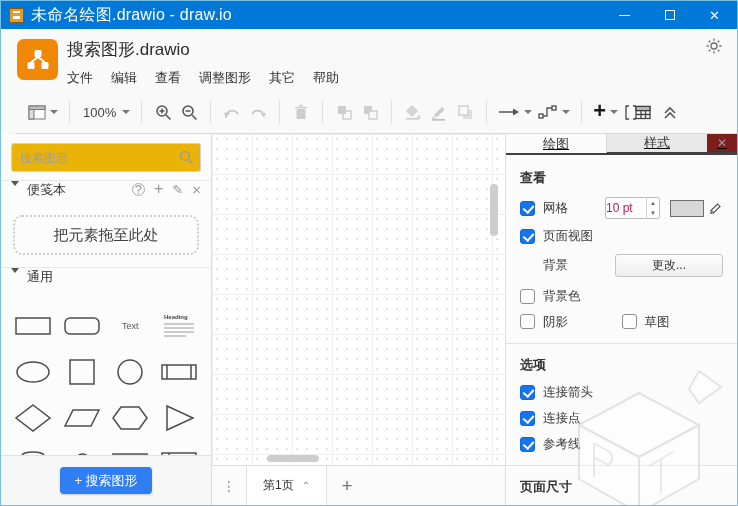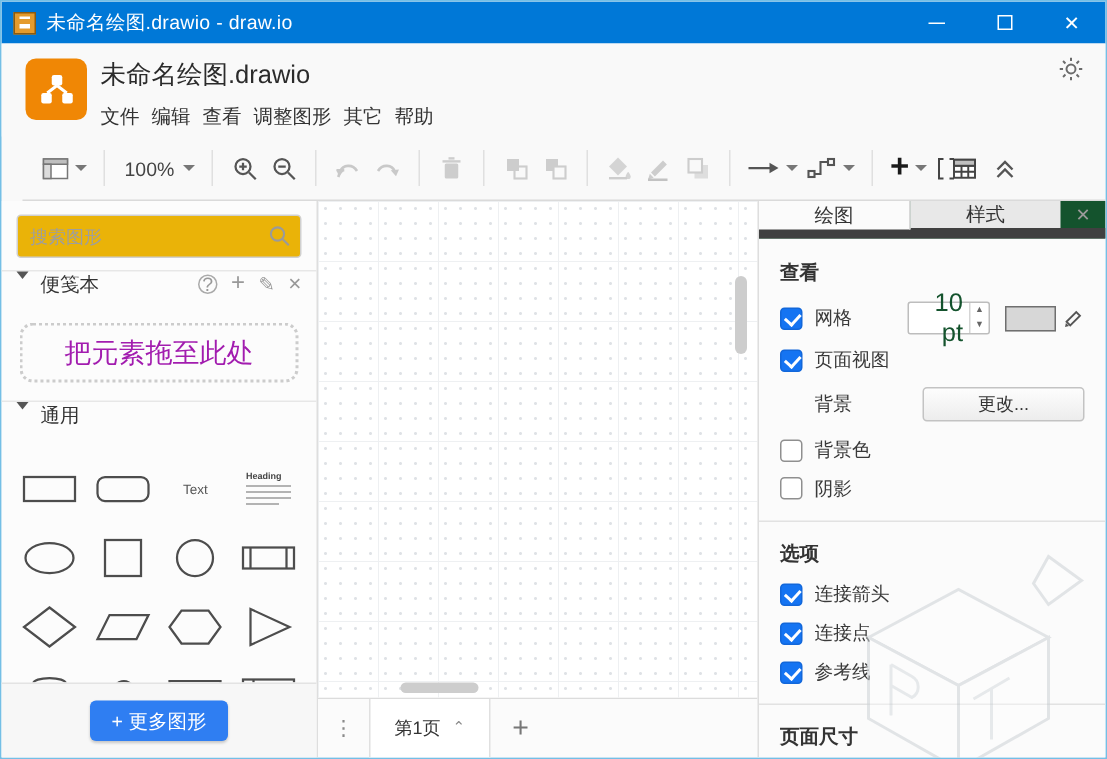--- a/index.html
+++ b/index.html
@@ -7,33 +7,33 @@
   body { font-family:"Liberation Sans","DejaVu Sans",sans-serif; }
   .window{ width:738px; height:506px; position:relative; background:#f9f9f9;
     border:1px solid #74bfe6; overflow:hidden; }
 
   
   .titlebar{ height:28px; background:#0078d7; display:flex; align-items:center; color:#fff; }
   .titlebar .appicon{ width:15px; height:15px; margin:0 7px 0 8px; background:#e49b2d;
     border:1px solid #8a5a10; display:flex; align-items:center; justify-content:center; }
   .titlebar .appicon i{ width:7px; height:8px; background:
     linear-gradient(#fff 0 2px, transparent 2px 5px, #fff 5px 7px) ; display:block;}
-  .titlebar .t-title{ font-size:13px; letter-spacing:.2px; flex:1; }
+  .titlebar .t-title{ font-size:16px; letter-spacing:.2px; flex:1; }
   .win-controls{ display:flex; height:28px; }
   .win-btn{ width:45px; height:28px; display:flex; align-items:center; justify-content:center; cursor:pointer; }
   .glyph-min{ width:11px; height:1px; background:#fff; display:block; }
   .glyph-max{ width:10px; height:10px; border:1px solid #fff; display:block; }
   .glyph-close{ font-size:13px; color:#fff; line-height:1; }
 
   
   .header{ height:62px; position:relative; padding-left:66px; background:#f9f9f9; }
   .logo{ position:absolute; left:16px; top:10px; width:41px; height:41px; border-radius:7px;
     background:#f08705; display:flex; align-items:center; justify-content:center; }
   .doc-title{ font-size:17px; color:#2b2b2b; padding-top:9px; }
-  .menubar{ display:flex; gap:8px; margin-top:8px; }
+  .menubar{ display:flex; gap:18px; margin-top:8px; }
   .menubar .menu-item{ font-size:13px; color:#333; cursor:pointer; }
   .theme-toggle{ position:absolute; right:14px; top:8px; cursor:pointer; }
 
   
   .toolbar{ height:43px; border-bottom:1px solid #dadada; display:flex; align-items:center;
     padding:0 10px; background:#f9f9f9;margin-left:14px; }
   .tb{ display:flex; align-items:center; justify-content:center; height:30px; min-width:26px;
     padding:0 3px; cursor:pointer; border-radius:2px; color:#666; }
   .tb.disabled{ cursor:default; }
   .tb-caret{ width:0; height:0; border-left:4px solid transparent; border-right:4px solid transparent;
@@ -57,21 +57,21 @@
   .search-box svg{ position:absolute; right:7px; top:7px; }
   .sec-head{ display:flex; align-items:flex-start; height:32px; padding:0 10px; font-size:13px; color:#333;
     cursor:pointer; }
   .sec-head .tri{ width:0; height:0; border-left:4.5px solid transparent; border-right:4.5px solid transparent;
     border-top:5px solid #555; margin-right:8px; }
   .sec-tools{ margin-left:auto; display:flex; align-items:center; gap:9px; color:#999; }
   .sec-tools span{ cursor:pointer; font-size:13px; line-height:1; }
   .qmark{ width:13px; height:13px; border:1px solid #aaa; border-radius:50%; font-size:9px;
     display:inline-flex; align-items:center; justify-content:center; }
   .dropzone{ margin:2px 12px 12px 12px; height:40px; border:2px dotted #ccc; border-radius:9px;
-    display:flex; align-items:center; justify-content:center; font-size:18px; color:#a21caf; }
+    display:flex; align-items:center; justify-content:center; font-size:15px; color:#404040; }
   .hdiv{ height:1px; background:#e7e7e7; }
   .shape-area{ flex:1; overflow:hidden; padding:6px 8px 0 8px; }
   .shape-grid{ display:grid; grid-template-columns:repeat(4,1fr); row-gap:6px; }
   .shape-cell{ height:40px; display:flex; align-items:center; justify-content:center; cursor:pointer; }
   .shape-cell svg{ stroke:#4d4d4d; fill:none; stroke-width:1.5; }
   .shape-cell .txt{ font-size:9px; color:#555; }
   .sidebar-foot{ height:50px; border-top:1px solid #e3e3e3; background:#f7f7f7;
     display:flex; align-items:center; justify-content:center; }
   .more-shapes{ background:#2f7ef2; color:#fff; border:none; border-radius:4px; height:27px;
     padding:0 14px; font-size:13px; cursor:pointer; font-family:inherit; box-shadow:0 1px 2px rgba(0,0,0,.2);}
@@ -91,38 +91,38 @@
     font-size:14px; letter-spacing:0; cursor:pointer; }
   .page-tab{ background:#fff; border-left:1px solid #e0e0e0; border-right:1px solid #e0e0e0;
     display:flex; align-items:center; padding:0 16px; gap:8px; font-size:12px; color:#333; cursor:pointer; }
   .page-tab .chev{ color:#888; font-size:10px; }
   .add-page{ width:40px; display:flex; align-items:center; justify-content:center; font-size:19px;
     color:#777; cursor:pointer; }
 
   
   .panel{ width:232px; border-left:1px solid #dedede; background:#fbfbfb; display:flex;
     flex-direction:column; position:relative; }
-  .panel-tabs{ display:flex; height:31px; border-bottom:7px solid #404040; background:#14532d; font-size:13px; }
+  .panel-tabs{ display:flex; height:31px; border-bottom:3px solid #404040; background:#7f1d1d; font-size:13px;text-decoration:underline; }
   .ptab{ flex:1; display:flex; align-items:center; justify-content:center; cursor:pointer; color:#333; }
   .ptab.active{ background:#fbfbfb; border-right:1px solid #d8d8d8; margin-bottom:-1px; }
   .ptab.inactive{ background:#e8e8e8; }
   .ptab-close{ width:30px; display:flex; align-items:center; justify-content:center; color:#9a9a9a;
     cursor:pointer; font-size:12px; }
   .panel-body{ padding:10px 14px 0 14px; font-size:12.5px; color:#3a3a3a; flex:1; }
   .sec-title{ font-weight:700; color:#333; margin:4px 0 10px 0; font-size:13px; }
   .prow{ display:flex; align-items:center; margin-bottom:9px; }
   .chk{ width:15px; height:15px; border-radius:3px; margin-right:8px; flex:none; position:relative;
     cursor:pointer; }
   .chk.on{ background:#1574f2; border:1px solid #1267da; }
   .chk.on::after{ content:""; position:absolute; left:4px; top:1px; width:5px; height:8px;
     border:solid #fff; border-width:0 2px 2px 0; transform:rotate(42deg); }
   .chk.off{ background:#fff; border:1px solid #8f8f8f; }
   .pt-input{ margin-left:auto; display:flex; align-items:center; border:1px solid #bdbdbd;
     background:#fff; border-radius:2px; height:22px; }
-  .pt-input .val{ width:40px; text-align:right; padding-right:4px; font-size:17px; color:#14532d; }
+  .pt-input .val{ width:40px; padding-right:4px; font-size:12px; color:#be185d; }
   .spin{ width:13px; border-left:1px solid #d5d5d5; height:100%; display:flex; flex-direction:column; }
   .spin span{ flex:1; display:flex; align-items:center; justify-content:center; font-size:6px; color:#666; cursor:pointer;}
   .swatch-group{ margin-left:10px; display:flex; align-items:center; gap:5px; }
   .swatch{ width:34px; height:17px; border:1px solid #6f6f6f; cursor:pointer; }
   .btn-change{ margin-left:auto; width:108px; height:23px; font-size:12px; color:#333;
     background:linear-gradient(#fdfdfd,#ededed); border:1px solid #c3c3c3; border-radius:3px;
     cursor:pointer; font-family:inherit; }
   .half{ width:50%; display:flex; align-items:flex-start; }
   .pdivider{ height:1px; background:#e2e2e2; margin:12px -14px 12px -14px; }
   .pselect{ height:26px; border:1px solid #b9b9b9; border-radius:3px; background:#fff;
@@ -156,21 +156,21 @@
 
   <div class="header">
     <div class="logo">
       <svg width="26" height="26" viewBox="0 0 26 26">
         <rect x="9.5" y="3" width="7" height="7" rx="1.5" fill="#fff"></rect>
         <rect x="2.5" y="15" width="7" height="7" rx="1.5" fill="#fff"></rect>
         <rect x="16.5" y="15" width="7" height="7" rx="1.5" fill="#fff"></rect>
         <path d="M13 10 L6.5 15 M13 10 L19.5 15" stroke="#fff" stroke-width="2" fill="none"></path>
       </svg>
     </div>
-    <div class="doc-title">未命名绘图.drawio</div>
+    <div class="doc-title">搜索图形.drawio</div>
     <nav class="menubar" id="menubar">
         <span class="menu-item">文件</span>
         <span class="menu-item">编辑</span>
         <span class="menu-item">查看</span>
         <span class="menu-item">调整图形</span>
         <span class="menu-item">其它</span>
         <span class="menu-item">帮助</span>
       </nav>
     <div class="theme-toggle">
       <svg width="18" height="18" viewBox="0 0 18 18" fill="none" stroke="#6b6b6b" stroke-width="1.3">
@@ -432,21 +432,21 @@
             </div>
             <div class="shape-cell">
               <svg width="38" height="30" viewBox="0 0 38 30">
                 <path d="M2 8c6-5 12 5 18 0s12 5 16 0v16c-6 5-12-5-18 0s-12-5-16 0z" stroke="#4d4d4d" fill="none" stroke-width="1.5"></path>
               </svg>
             </div>
           </div>
       </div>
 
       <div class="sidebar-foot">
-        <button class="more-shapes">+ 更多图形</button>
+        <button class="more-shapes">+ 搜索图形</button>
       </div>
     </div>
 
     <div class="canvas-col">
       <div class="canvas">
         <div class="vscroll"></div>
         <div class="hscroll"></div>
       </div>
       <div class="pagebar">
         <div class="kebab">⋮</div>
@@ -500,20 +500,24 @@
         <div class="prow">
           <span class="chk off"></span>
           <span>背景色</span>
         </div>
 
         <div class="prow">
           <div class="half">
             <span class="chk off"></span>
             <span>阴影</span>
           </div>
+          <div class="half">
+            <span class="chk off"></span>
+            <span>草图</span>
+          </div>
         </div>
 
         <div class="pdivider"></div>
         <div class="sec-title">选项</div>
         <div id="options-list">
             <div class="prow">
               <span class="chk on"></span>
               <span>连接箭头</span>
             </div>
             <div class="prow">

